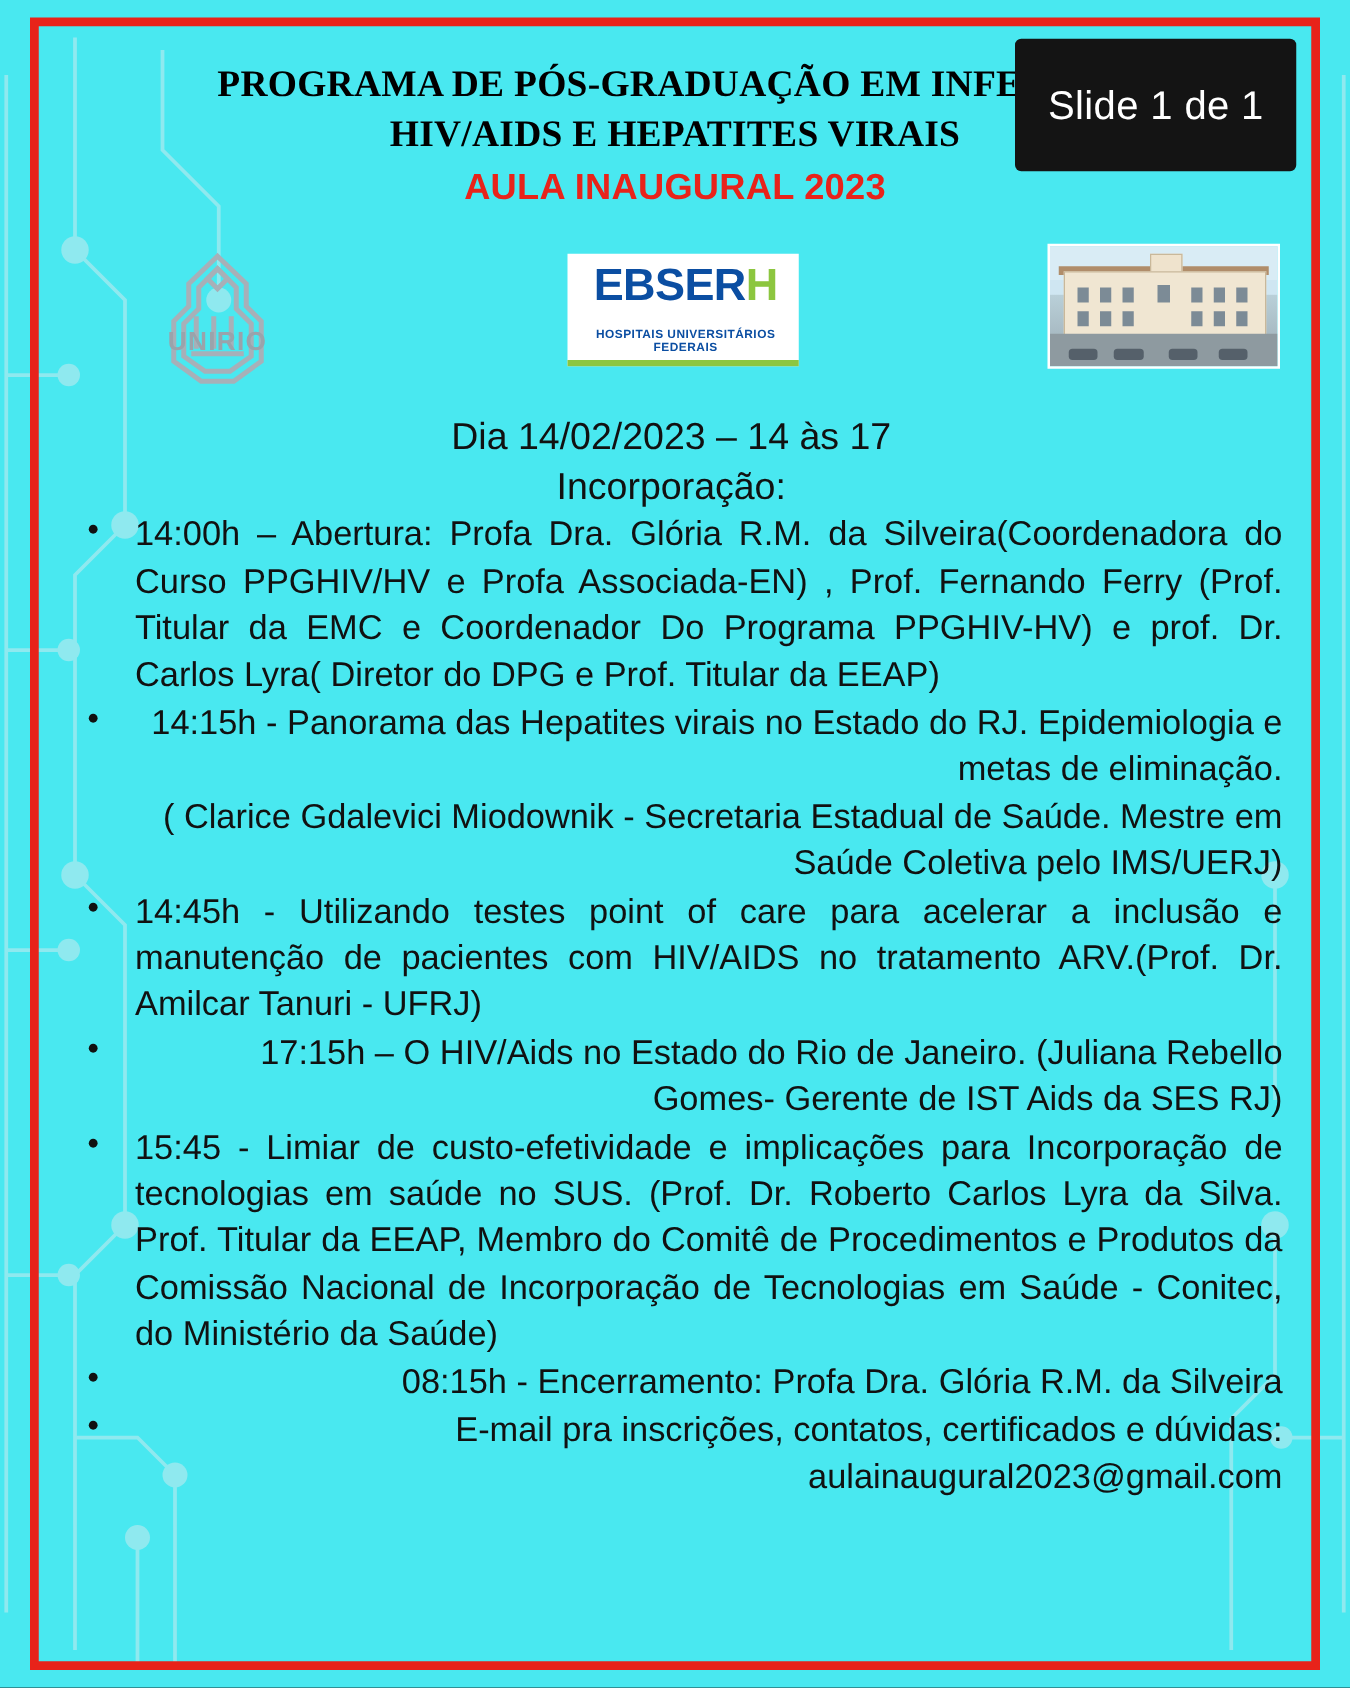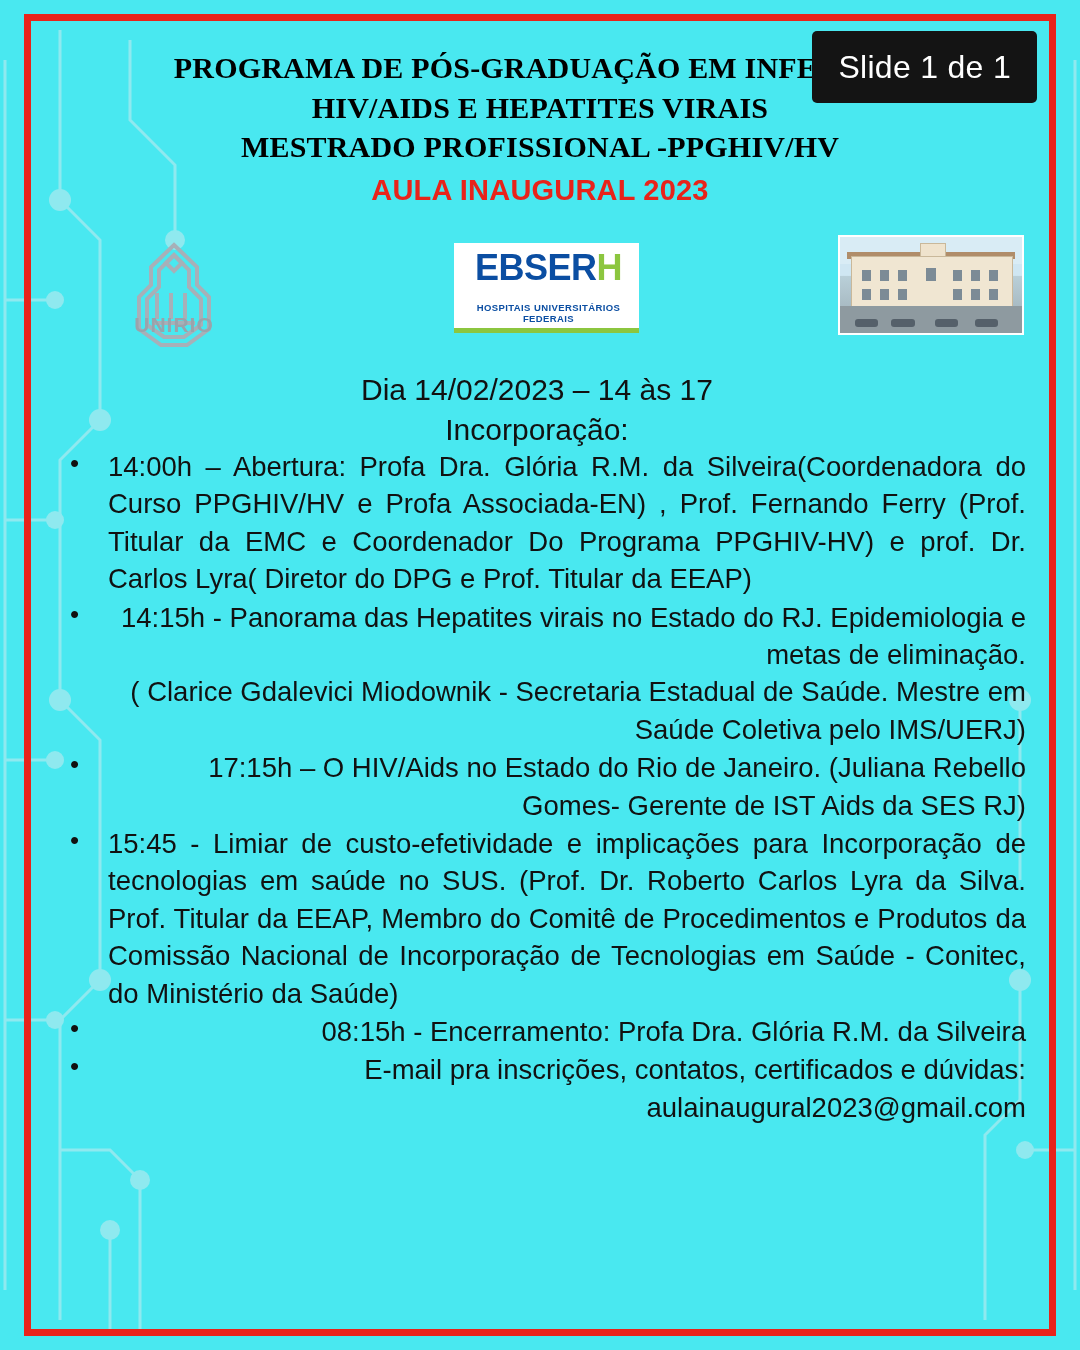--- a/index.html
+++ b/index.html
@@ -75,21 +75,21 @@
   .unirio {
     position: absolute;
     left: 85px;
     top: 2px;
     width: 130px;
     height: 120px;
   }
   .unirio-label {
     position: absolute;
     left: 86px;
-    top: 78px;
+    top: 67px;
     width: 128px;
     text-align: center;
     font-family: "Liberation Sans", sans-serif;
     font-size: 21px;
     font-weight: bold;
     color: #9aa3ab;
     letter-spacing: 1px;
   }
   .ebserh {
     position: absolute;
@@ -178,21 +178,21 @@
   }
   
   .slide-badge {
     position: absolute;
     right: 43px;
     top: 31px;
     background: #141414;
     color: #ffffff;
     font-size: 32px;
     font-family: "Liberation Sans", sans-serif;
-    padding: 20px 26px;
+    padding: 37px 26px;
     border-radius: 5px;
     line-height: 1;
     letter-spacing: 0.3px;
   }
 </style>
 </head>
 <body>
 
 <div class="slide">
 
@@ -232,21 +232,20 @@
     </g>
   </svg>
 
   <div class="red-frame"></div>
 
   <div class="content">
 
     <div class="title-block">
       <div class="title-line">PROGRAMA DE PÓS-GRADUAÇÃO EM INFECÇÃO</div>
       <div class="title-line">HIV/AIDS E HEPATITES VIRAIS</div>
-      <div class="title-line">MESTRADO PROFISSIONAL -PPGHIV/HV</div>
       <div class="title-line red">AULA INAUGURAL 2023</div>
     </div>
 
     <div class="logos">
 
       <svg class="unirio" viewBox="0 0 130 120">
         <g fill="none" stroke="#a7b0b8" stroke-width="4">
           <path d="M65 8 L88 30 L88 48 L100 60 L100 92 L78 108 L52 108 L30 92 L30 60 L42 48 L42 30 Z"></path>
           <path d="M65 18 L80 33 L80 50 L92 62 L92 88 L75 100 L55 100 L38 88 L38 62 L50 50 L50 33 Z"></path>
           <path d="M57 26 L65 34 L73 26 L65 18 Z"></path>
@@ -289,20 +288,21 @@
     </div>
 
     <div class="body-text">
       <div class="dateline">Dia 14/02/2023 – 14 às 17</div>
       <div class="progline">Incorporação:</div>
 
       <ul class="agenda">
         <li>14:00h – Abertura: Profa Dra. Glória R.M. da Silveira(Coordenadora do Curso PPGHIV/HV e Profa Associada-EN) , Prof. Fernando Ferry (Prof. Titular da EMC e Coordenador Do Programa PPGHIV-HV) e prof. Dr. Carlos Lyra( Diretor do DPG e Prof. Titular da EEAP)</li>
         <li class="nojustify" style="white-space:pre-line;">14:15h - Panorama das Hepatites virais no Estado do RJ. Epidemiologia e metas de eliminação.
 ( Clarice Gdalevici Miodownik - Secretaria Estadual de Saúde. Mestre em Saúde Coletiva pelo IMS/UERJ)</li>
+        <li>14:45h - Utilizando testes point of care para acelerar a inclusão e manutenção de pacientes com HIV/AIDS no tratamento ARV.(Prof. Dr. Amilcar Tanuri - UFRJ)</li>
         <li class="nojustify">17:15h – O HIV/Aids no Estado do Rio de Janeiro.  (Juliana Rebello Gomes- Gerente de IST Aids da SES RJ)</li>
         <li>15:45 - Limiar de custo-efetividade e implicações para Incorporação de tecnologias em saúde no SUS. (Prof. Dr. Roberto Carlos Lyra da Silva. Prof. Titular da EEAP, Membro do Comitê de Procedimentos e Produtos da Comissão Nacional de Incorporação de Tecnologias em Saúde - Conitec, do Ministério da Saúde)</li>
         <li class="nojustify">08:15h - Encerramento: Profa Dra. Glória R.M. da Silveira</li>
         <li class="nojustify">E-mail pra inscrições, contatos, certificados e dúvidas: aulainaugural2023@gmail.com</li>
       </ul>
     </div>
 
   </div>
 
   <div class="slide-badge">Slide 1 de 1</div>

